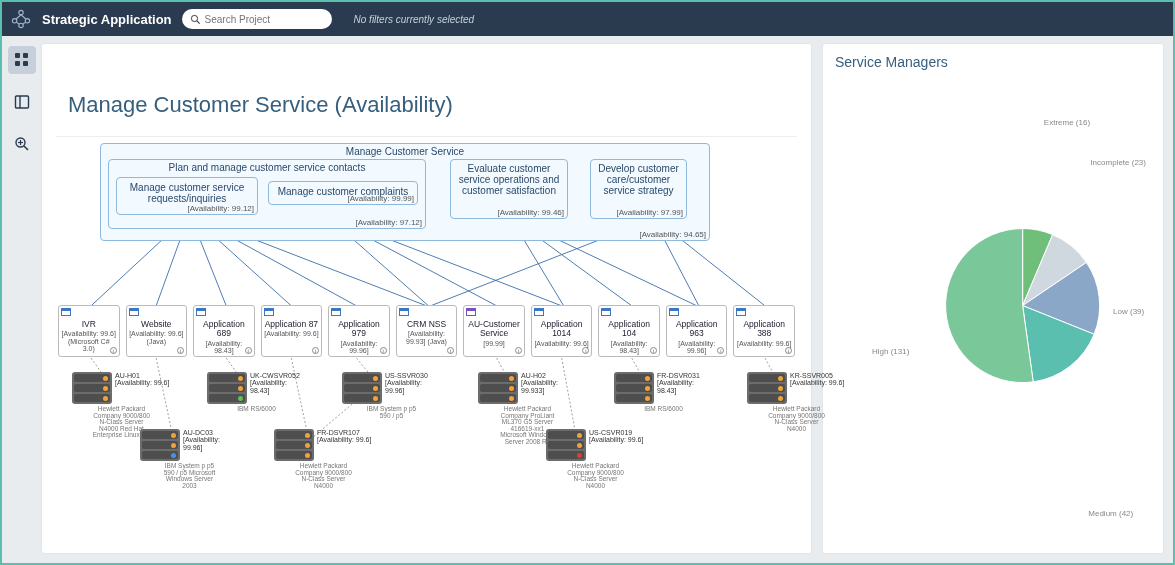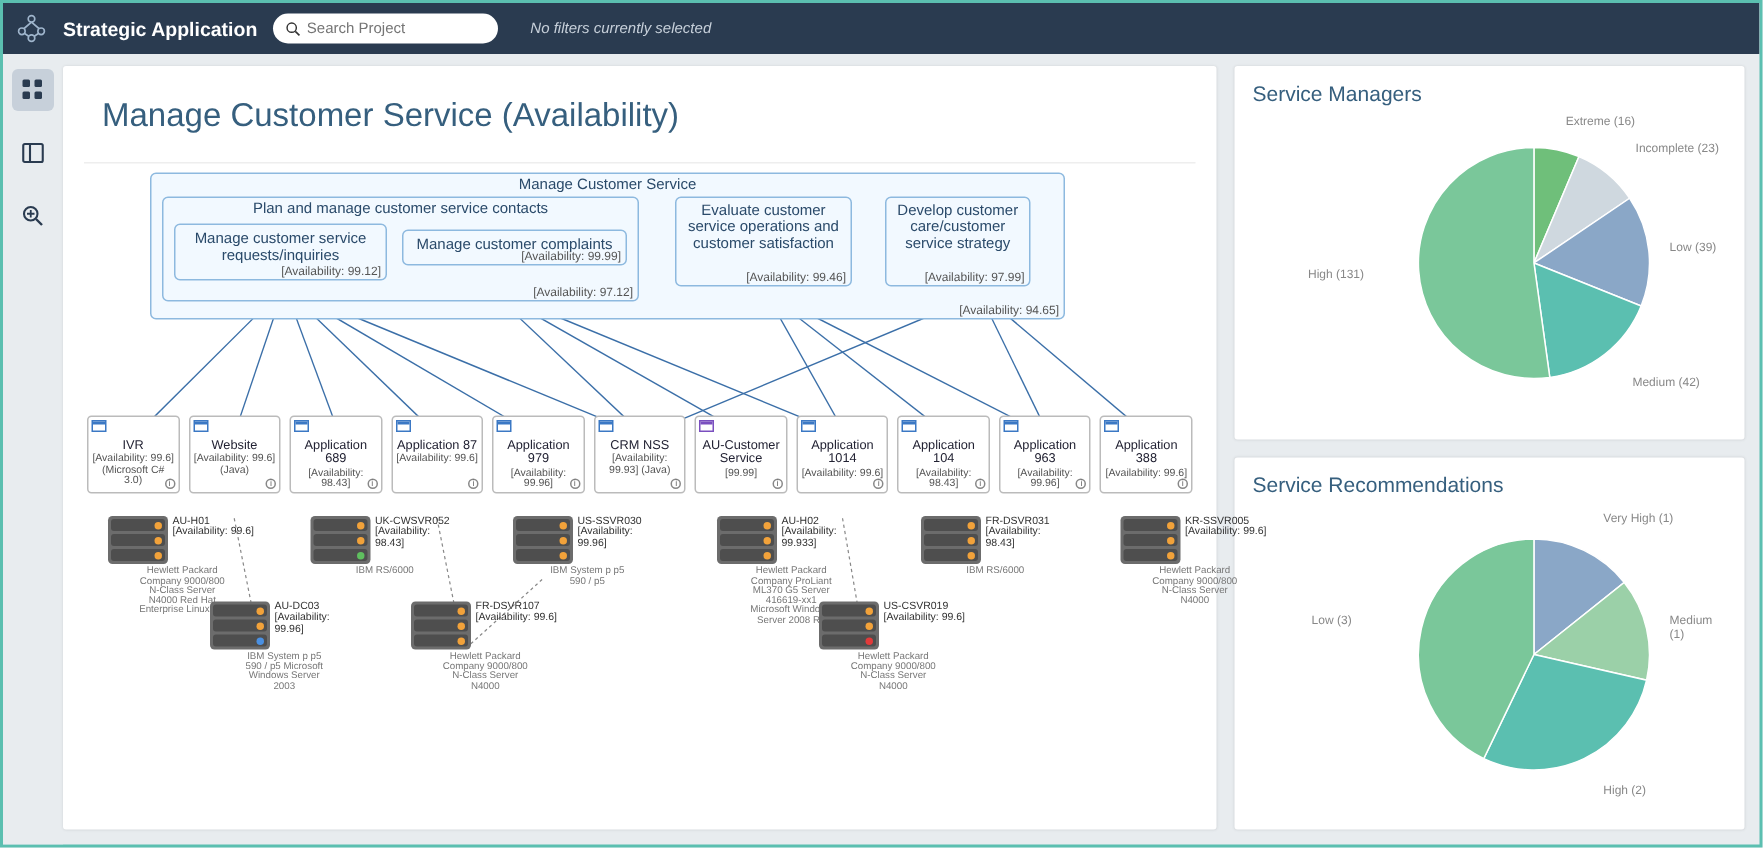--- a/index.html
+++ b/index.html
@@ -14,21 +14,21 @@
 
   .workspace { display:flex; height:calc(100% - 34px); }
   .sidebar { width:40px; background:#e8ecef; display:flex; flex-direction:column; align-items:center; gap:14px; padding-top:10px; }
   .side-btn { width:28px; height:28px; display:flex; align-items:center; justify-content:center; border-radius:4px; color:#2a3b50; cursor:pointer; }
   .side-btn.active { background:#c7d0da; }
   .side-btn svg { width:16px; height:16px; }
 
   .content { flex:1; display:flex; gap:12px; padding:8px 10px 10px 0; }
   .panel { background:#fff; border-radius:2px; box-shadow:0 0 2px rgba(0,0,0,.1); }
   .main-panel { flex:1; display:flex; flex-direction:column; }
-  .page-title { font-size:22px; font-weight:400; color:#365f7e; padding:20px 26px 18px; }
+  .page-title { font-size:22px; font-weight:400; color:#365f7e; padding:20px 26px 18px;margin-top:28px; }
   .diagram-wrap { flex:1; position:relative; margin:0 14px 14px; border-top:1px solid #eee; }
 
   .svg-lines { position:absolute; top:0; left:0; width:100%; height:100%; pointer-events:none; }
 
   
   .hbox { position:absolute; border:1px solid #8db9df; background:#f2f9ff; border-radius:4px; font-size:9px; color:#333; }
   .hbox .lbl { text-align:center; padding:2px 4px; font-size:10px; color:#2a4a6a; }
   .avail-tag { position:absolute; bottom:1px; right:3px; font-size:8px; color:#555; }
 
   
@@ -53,21 +53,21 @@
   .led.r { background:#e23a3a; }
   .srv-label { font-size:7px; color:#333; text-align:left; line-height:1.05; width:56px; }
   .srv-row { display:flex; align-items:flex-start; gap:3px; }
   .srv-meta { font-size:6.5px; color:#777; text-align:center; line-height:1; width:60px; }
 
   .right-col { width:340px; display:flex; flex-direction:column; gap:12px;justify-content:center; }
   .chart-panel { flex:1; padding:10px 12px 8px; display:flex; flex-direction:column; }
   .chart-title { font-size:14px; color:#365f7e; margin-bottom:6px; }
   .chart-body { flex:1; position:relative; }
   .chart-body svg { width:100%; height:100%; }
-  .pie-label { position:absolute; font-size:8px; color:#888; }
+  .pie-label { position:absolute; font-size:8px; color:#888;margin-top:42px; }
 </style>
 </head>
 <body>
 
 <div class="topbar">
   <span class="logo-icon">
     <svg viewBox="0 0 24 24">
         <g fill="none" stroke="#9fb5cc" stroke-width="1.2">
       <circle cx="12" cy="5" r="2.4"></circle>
           <circle cx="5" cy="14" r="2.4"></circle>
@@ -414,24 +414,15 @@
       <div class="panel chart-panel">
         <div class="chart-title">Service Managers</div>
         <div class="chart-body" id="chart1"><svg viewBox="0 0 320 200">
               <path d="M190 95 L190 17 A78 78 0 0 1 220.41211214385598 23.17310089562875 Z" fill="#6fbf7a" stroke="#fff" stroke-width="1"></path>
               <path d="M190 95 L220.41211214385598 23.17310089562875 A78 78 0 0 1 254.61636404634987 51.311036892258684 Z" fill="#cfd8df" stroke="#fff" stroke-width="1"></path>
               <path d="M190 95 L254.61636404634987 51.311036892258684 A78 78 0 0 1 262.38517807634264 124.05832057872865 Z" fill="#8aa7c7" stroke="#fff" stroke-width="1"></path>
               <path d="M190 95 L262.38517807634264 124.05832057872865 A78 78 0 0 1 200.70509482423702 172.26189840279682 Z" fill="#5bbfb0" stroke="#fff" stroke-width="1"></path>
               <path d="M190 95 L200.70509482423702 172.26189840279682 A78 78 0 1 1 189.99999999999997 17 Z" fill="#7ac79a" stroke="#fff" stroke-width="1"></path>
             </svg><div class="pie-label" style="left: 66.0887%; top: 0%;">Extreme (16)</div><div class="pie-label" style="left: 80.8164%; top: 8.43125%;">Incomplete (23)</div><div class="pie-label" style="left: 88%; top: 40.403%;">Low (39)</div><div class="pie-label" style="left: 80.1573%; top: 83.3204%;">Medium (42)</div><div class="pie-label" style="left: 11.7049%; top: 48.8017%;">High (131)</div></div>
       </div>
-      <div class="panel chart-panel">
-        <div class="chart-title">Service Recommendations</div>
-        <div class="chart-body" id="chart2"><svg viewBox="0 0 320 200">
-              <path d="M190 95 L190 17 A78 78 0 0 1 250.98285563250633 46.367795455018786 Z" fill="#8aa7c7" stroke="#fff" stroke-width="1"></path>
-              <path d="M190 95 L250.98285563250633 46.367795455018786 A78 78 0 0 1 266.04437715018224 112.35663284859253 Z" fill="#9bd0a8" stroke="#fff" stroke-width="1"></path>
-              <path d="M190 95 L266.04437715018224 112.35663284859253 A78 78 0 0 1 156.15706834883048 165.27557169638868 Z" fill="#5bbfb0" stroke="#fff" stroke-width="1"></path>
-              <path d="M190 95 L156.15706834883048 165.27557169638868 A78 78 0 0 1 189.99999999999997 17 Z" fill="#7ac79a" stroke="#fff" stroke-width="1"></path>
-            </svg><div class="pie-label" style="left: 74.0186%; top: 2.25349%;">Very High (1)</div><div class="pie-label" style="left: 88%; top: 34.819%;">Medium (1)</div><div class="pie-label" style="left: 74.0186%; top: 88.7465%;">High (2)</div><div class="pie-label" style="left: 12.4712%; top: 34.819%;">Low (3)</div></div>
-      </div>
     </div>
   </div>
 </div>
 
 </body></html>

